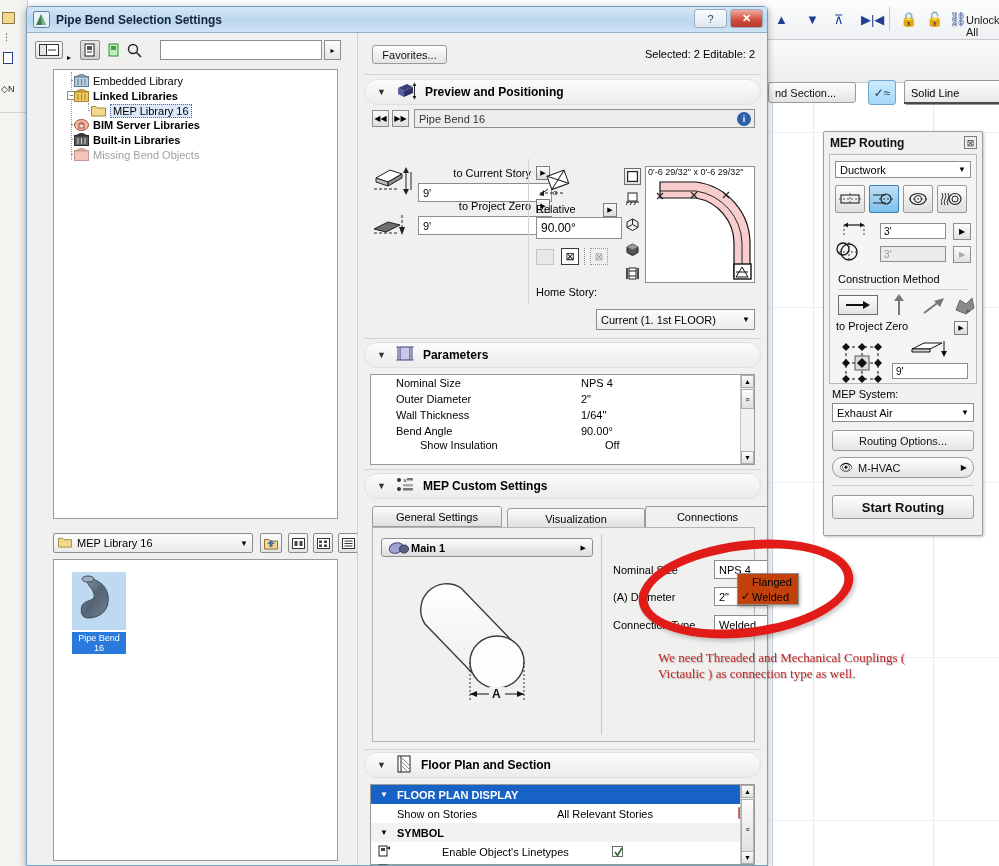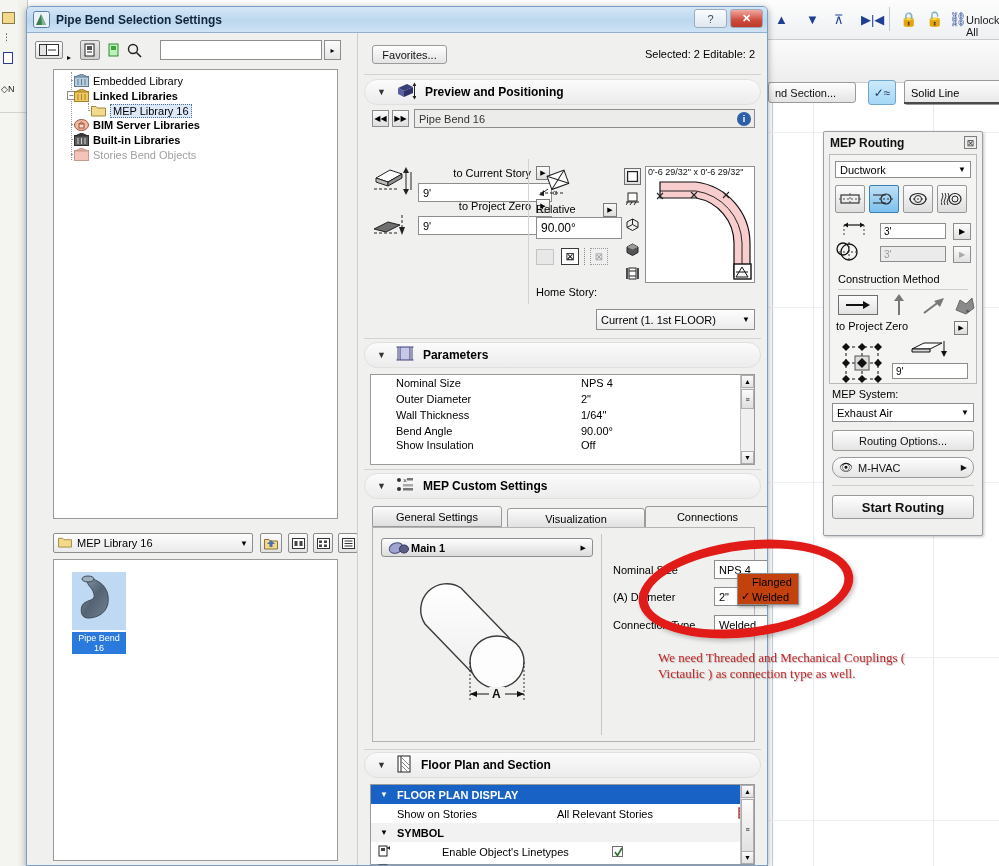--- a/index.html
+++ b/index.html
@@ -479,21 +479,21 @@
           <span class="tree-lbl bold">Built-in Libraries</span>
         </div>
 
         <div class="tree-row" style="position:absolute; left:0; top:77px;">
           <span class="ico">
             <svg width="15" height="13" viewBox="0 0 15 13">
                 <rect x="0.5" y="2.5" width="14" height="10" fill="#f4c4bb" stroke="#c49a92"></rect>
                 <polygon points="7.5,0 14,3 1,3" fill="#e2a79c" stroke="#c49a92"></polygon>
               </svg>
           </span>
-          <span class="tree-lbl grey">Stories Bend Objects</span>
+          <span class="tree-lbl grey">Missing Bend Objects</span>
         </div>
       </div>
 
       <div id="lib-select-row">
         <div id="lib-select">
           <span style="margin-right:5px;">
             <svg width="14" height="12" viewBox="0 0 15 13">
                 <polygon points="0.5,2.5 5,2.5 6.5,4 14.5,4 14.5,12 0.5,12" fill="#f2d98c" stroke="#a08a3c"></polygon>
               </svg>
           </span>
@@ -715,21 +715,21 @@
           <span>2"</span>
         </div>
         <div class="prow">
           <span class="pn">Wall Thickness</span>
           <span>1/64"</span>
         </div>
         <div class="prow">
           <span class="pn">Bend Angle</span>
           <span>90.00°</span>
         </div>
-        <div class="prow" style="height:12px; overflow:hidden;">
+        <div class="prow" style="height:12px; overflow:hidden;padding-left:24px;">
           <span class="pn">Show Insulation</span>
           <span>Off</span>
         </div>
         <div class="scrollbar" style="right:0; top:0; bottom:0;">
           <div class="sb-btn" style="margin:0;">▲</div>
           <div class="sb-thumb" style="height:20px; margin-top:1px; display:flex;align-items:center;justify-content:center;font-size:7px;">≡</div>
           <div class="sb-btn" style="position:absolute; bottom:0; left:0; right:0;">▼</div>
         </div>
       </div>
 

